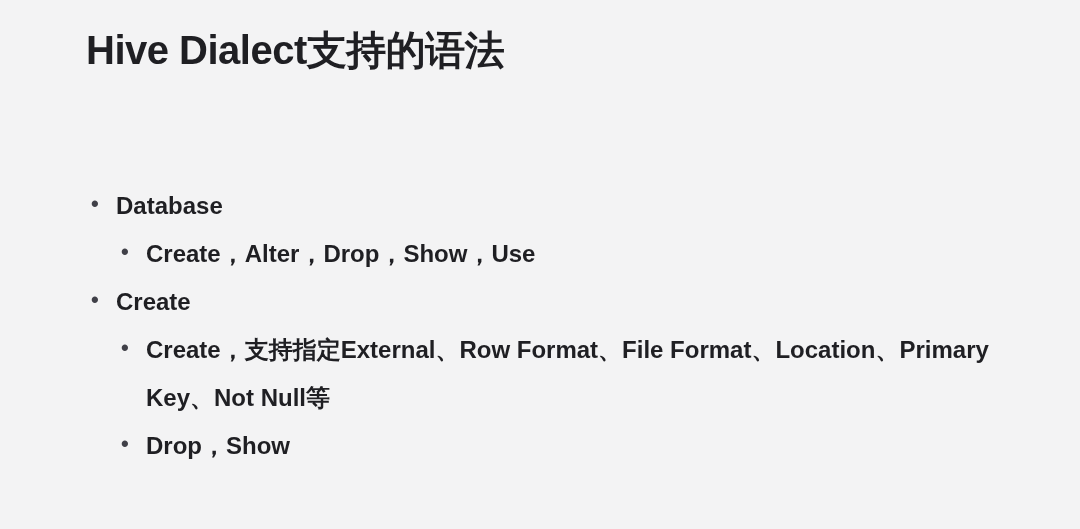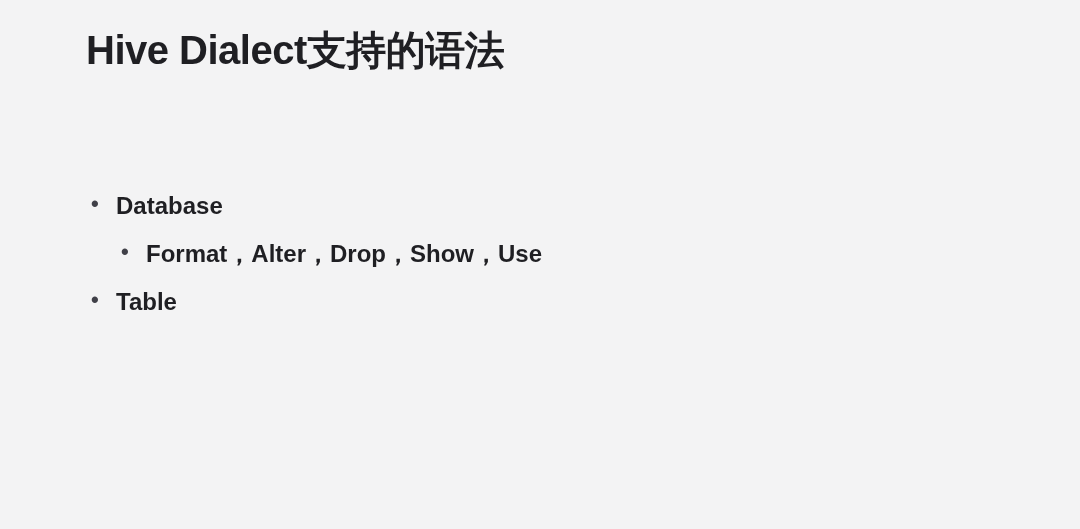--- a/index.html
+++ b/index.html
@@ -66,22 +66,28 @@
 </head>
 <body>
 
 <h1 class="title">Hive Dialect支持的语法</h1>
 
 <ul class="level1">
   <li>
     <span class="item-text">Database</span>
     <ul class="level2">
       <li>
-        <span class="item-text">Format，Alter，Drop，Show，Use</span>
+        <span class="item-text">Create，Alter，Drop，Show，Use</span>
       </li>
     </ul>
   </li>
   <li>
-    <span class="item-text">Table</span>
+    <span class="item-text">Create</span>
     <ul class="level2">
+      <li>
+        <span class="item-text">Create，支持指定External、Row Format、File Format、Location、Primary Key、Not Null等</span>
+      </li>
+      <li>
+        <span class="item-text">Drop，Show</span>
+      </li>
     </ul>
   </li>
 </ul>
 
 </body></html>

